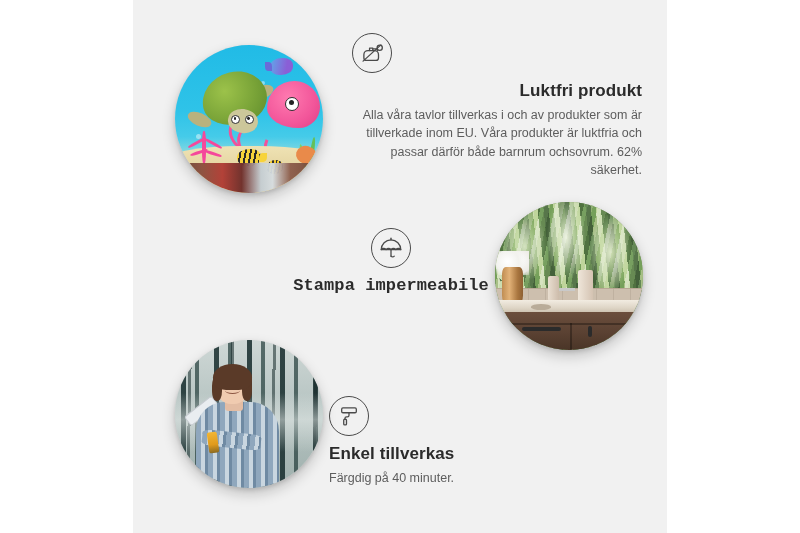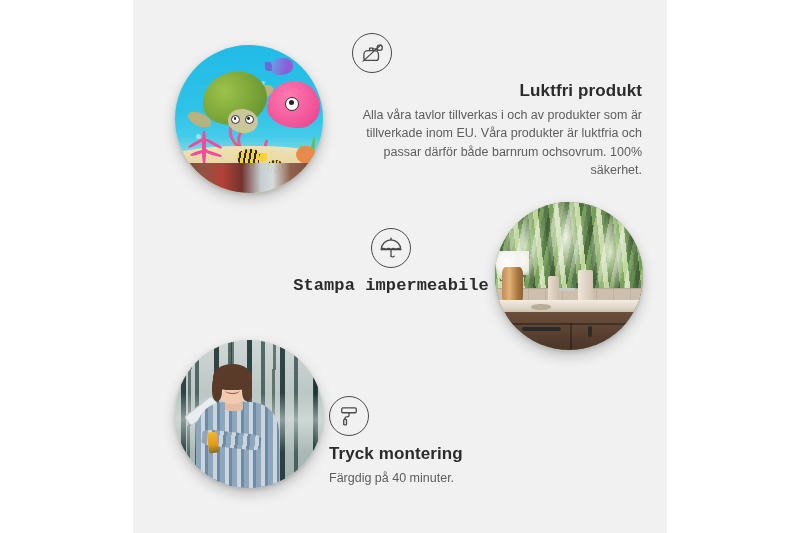--- a/index.html
+++ b/index.html
@@ -413,21 +413,21 @@
           <svg width="26" height="26" viewBox="0 0 32 32" fill="none" stroke="#4a4a4a" stroke-width="1.6" stroke-linecap="round" stroke-linejoin="round">
             <path d="M11 13 h8 a5 5 0 0 1 5 5 v4 a3 3 0 0 1 -3 3 h-12 a3 3 0 0 1 -3 -3 v-4 a5 5 0 0 1 5 -5 z"></path>
             <path d="M13 13 v-3 h4 v3"></path>
             <path d="M17 11 h4 a2 2 0 0 1 2 2"></path>
             <circle cx="25.5" cy="9.5" r="3.2"></circle>
             <line x1="5" y1="26" x2="27" y2="6"></line>
           </svg>
         </div>
       </div>
       <div class="f-title">Luktfri produkt</div>
-      <p class="f-desc">Alla våra tavlor tillverkas i och av produkter som är tillverkade inom EU. Våra produkter är luktfria och passar därför både barnrum ochsovrum. 100% säkerhet.</p>
+      <p class="f-desc">Alla våra tavlor tillverkas i och av produkter som är tillverkade inom EU. Våra produkter är luktfria och passar därför både barnrum ochsovrum. 62% säkerhet.</p>
     </div>
 
     <div class="feature" id="feat-water">
       <div class="icon-wrap">
         <div class="icon-circle">
           <svg width="26" height="26" viewBox="0 0 32 32" fill="none" stroke="#4a4a4a" stroke-width="1.6" stroke-linecap="round" stroke-linejoin="round">
             <path d="M4 18 a12 12 0 0 1 24 0 z"></path>
             <path d="M4 18 a4 4 0 0 1 6 0 a4 4 0 0 1 6 0 a4 4 0 0 1 6 0 a4 4 0 0 1 6 0"></path>
             <line x1="16" y1="18" x2="16" y2="26"></line>
             <path d="M16 26 a2.6 2.6 0 0 0 4 0"></path>
@@ -441,18 +441,18 @@
     <div class="feature" id="feat-mount">
       <div class="icon-wrap">
         <div class="icon-circle">
           <svg width="26" height="26" viewBox="0 0 32 32" fill="none" stroke="#4a4a4a" stroke-width="1.6" stroke-linecap="round" stroke-linejoin="round">
             <rect x="7" y="6" width="18" height="6" rx="1.6"></rect>
             <path d="M16 12 v3 a2 2 0 0 1 -2 2 h-1 a2 2 0 0 0 -2 2 v1"></path>
             <rect x="9.5" y="20" width="3.4" height="7" rx="1.2"></rect>
           </svg>
         </div>
       </div>
-      <div class="f-title">Tryck montering</div>
+      <div class="f-title">Enkel tillverkas</div>
       <p class="f-desc">Färgdig på 40 minuter.</p>
     </div>
 
   </div>
 </div>
 
 </body></html>

